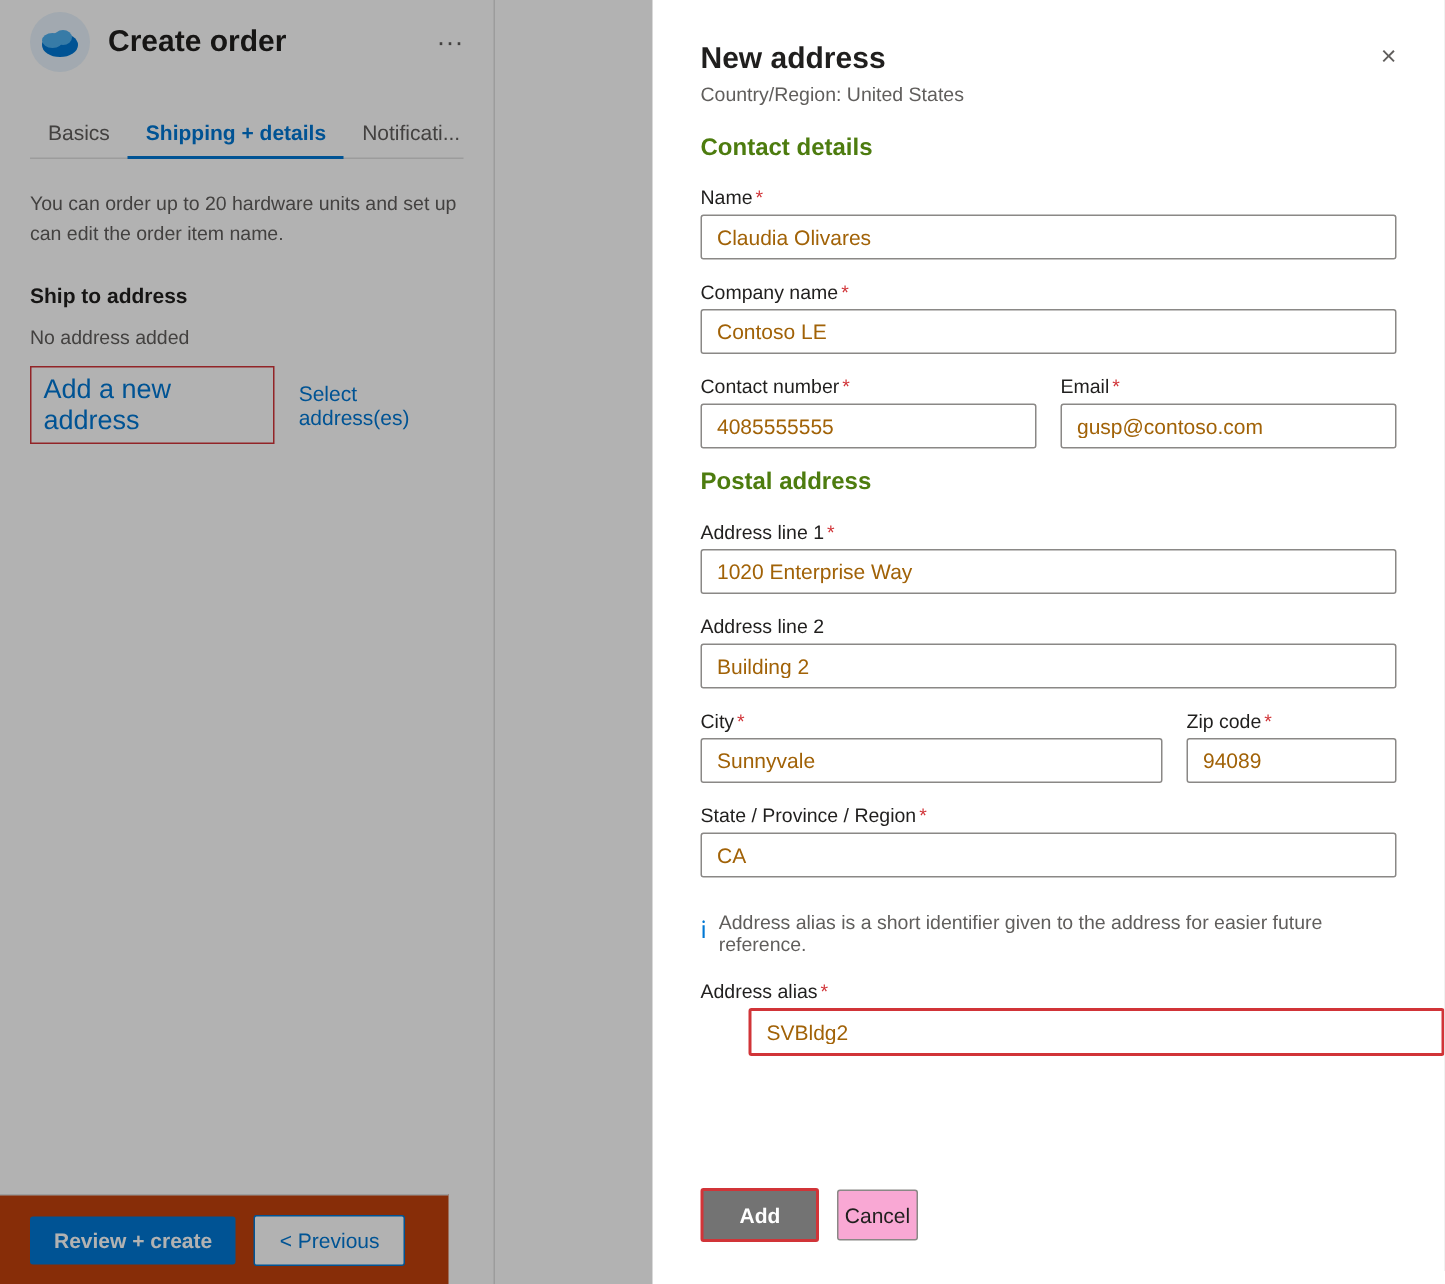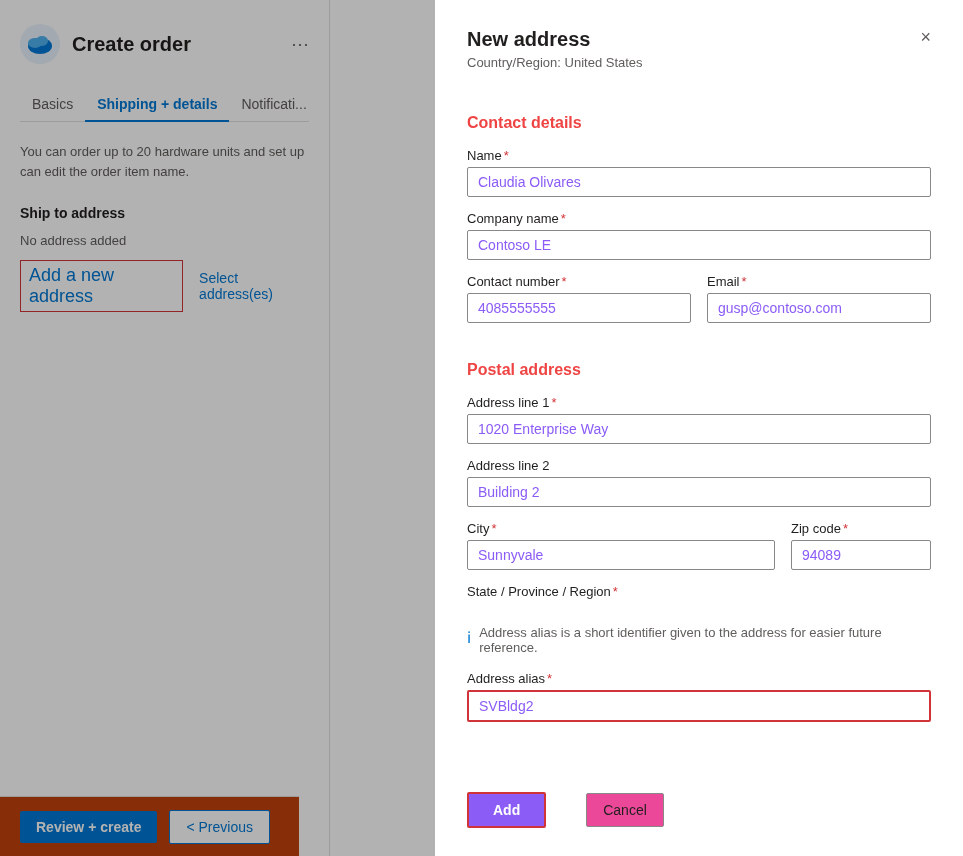--- a/index.html
+++ b/index.html
@@ -15,21 +15,21 @@
     }
 
     
     .left-panel {
       position: absolute;
       left: 0; top: 0;
       width: 330px;
       height: 856px;
       background: #fff;
       border-right: 1px solid #e0e0e0;
-      padding: 24px 20px;
+      padding: 8px 20px;
     }
 
     .app-header {
       display: flex;
       align-items: center;
       gap: 12px;
       margin-bottom: 24px;
     }
 
     .cloud-icon {
@@ -198,23 +198,23 @@
 
     .modal-subtitle {
       font-size: 13px;
       color: #605e5c;
       margin-bottom: 20px;
     }
 
     .section-heading {
       font-size: 16px;
       font-weight: 600;
-      color: #ef4444;
+      color: #4d7c0f;
       margin-bottom: 16px;
-      margin-top: 24px;
+      margin-top: 0;
     }
 
     .form-group {
       margin-bottom: 14px;
     }
 
     .form-label {
       font-size: 13px;
       color: #201f1e;
       margin-bottom: 4px;
@@ -224,21 +224,21 @@
     .required {
       color: #d13438;
       margin-left: 2px;
     }
 
     .form-input {
       width: 100%;
       padding: 6px 10px;
       border: 1px solid #8a8886;
       font-size: 14px;
-      color: #8b5cf6;
+      color: #a16207;
       background: #fff;
       outline: none;
       border-radius: 2px;
     }
 
     .form-input.disabled {
       background: #f3f2f1;
       color: #a19f9d;
       border-color: #c8c6c4;
     }
@@ -271,51 +271,51 @@
       flex-shrink: 0;
     }
 
     .info-text {
       font-size: 13px;
       color: #605e5c;
     }
 
     .form-input.alias-active {
       border: 2px solid #d13438;
+      margin-left: 32px;
     }
 
     
     .modal-footer {
       margin-top: auto;
       padding-top: 20px;
       display: flex;
       gap: 12px;
       align-items: center;
     }
 
     .btn-add {
-      background: #8b5cf6;
+      background: #737373;
       color: #fff;
       border: 2px solid #d13438;
       padding: 8px 24px;
       font-size: 14px;
       font-weight: 600;
       cursor: pointer;
       border-radius: 2px;
     }
 
     .btn-cancel {
-      background: #ec4899;
+      background: #f9a8d4;
       color: #201f1e;
       border: 1px solid #8a8886;
-      padding: 8px 16px;
+      padding: 8px 4px;
       font-size: 14px;
       cursor: pointer;
       border-radius: 2px;
-      margin-left: 28px;
     }
   </style>
 </head>
 <body>
 
 <div class="left-panel">
   <div class="app-header">
 
     <svg class="cloud-icon" viewBox="0 0 40 40" xmlns="http://www.w3.org/2000/svg">
       <circle cx="20" cy="20" r="20" fill="#e8f3fc"></circle>
@@ -415,20 +415,21 @@
         <span>Zip code</span><span class="required">*</span>
       </label>
       <input class="form-input" type="text" value="94089" style="">
     </div>
   </div>
 
   <div class="form-group">
     <label class="form-label">
       <span>State / Province / Region</span><span class="required">*</span>
     </label>
+    <input class="form-input" type="text" value="CA" style="">
   </div>
 
 
   <div class="info-box">
     <span class="info-icon">ℹ</span>
     <span class="info-text">Address alias is a short identifier given to the address for easier future reference.</span>
   </div>
 
   <div class="form-group">
     <label class="form-label">

